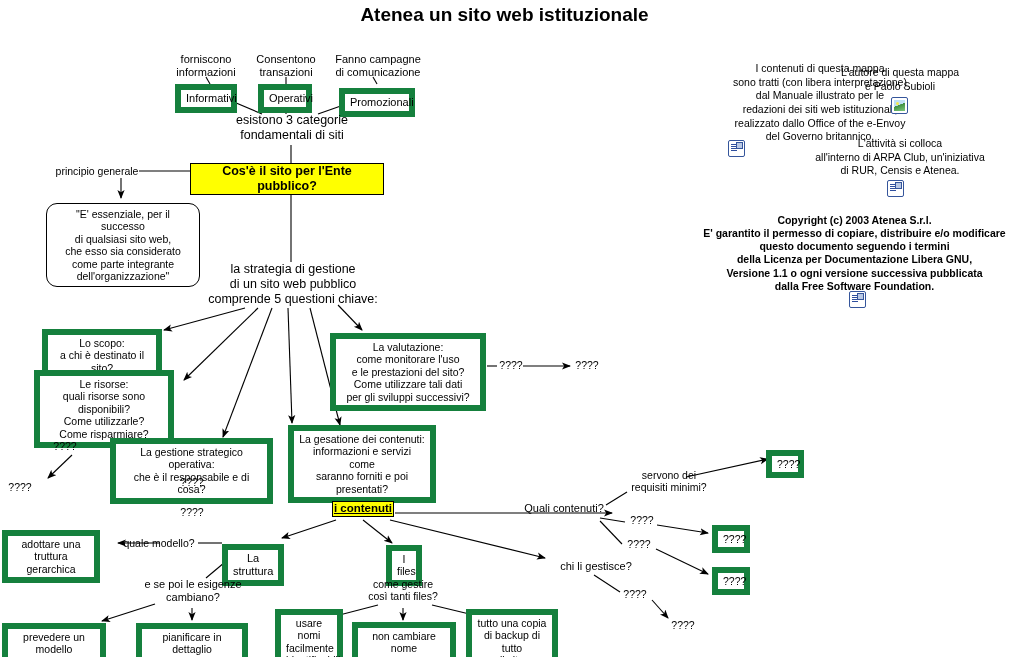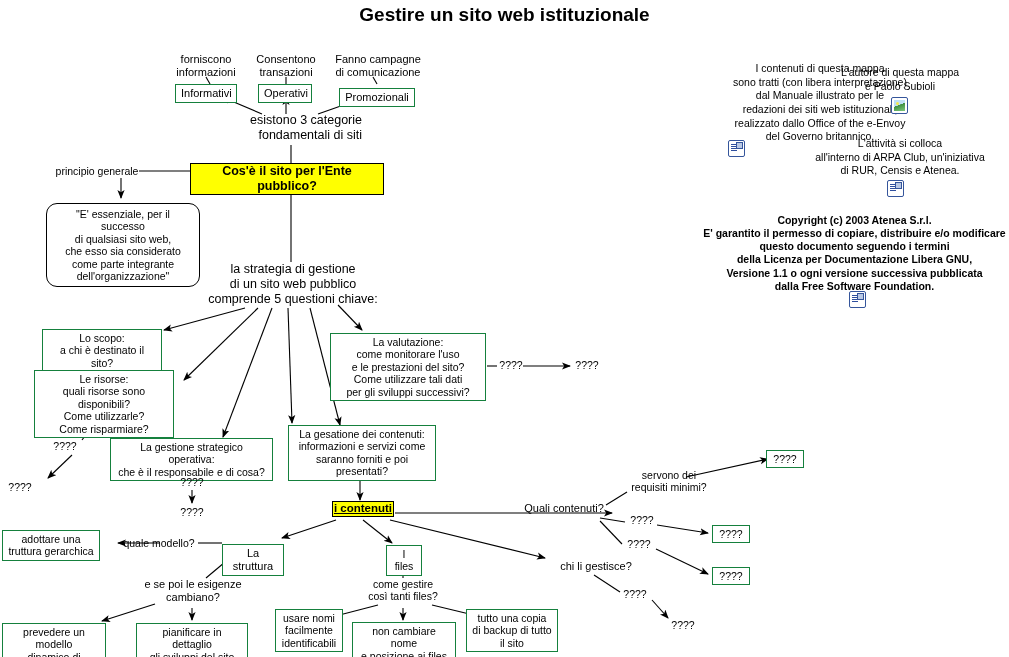--- a/index.html
+++ b/index.html
@@ -24,21 +24,21 @@
   }
   .node {
     position: absolute;
     box-sizing: border-box;
     text-align: center;
     line-height: 1.18;
     white-space: pre-line;
     color: #000;
   }
   .boxed {
-    border: 1px solid #15803d;
+    border: 6px solid #15803d;
     background: #ffffff;
     padding: 2px 5px;
   }
   .plain {
     background: transparent;
   }
   .yellow {
     background: #ffff00;
     border: 1px solid #000;
     font-weight: bold;
@@ -110,21 +110,21 @@
     line-height: 1.25;
     white-space: pre-line;
     color: #000;
   }
 </style>
 </head>
 <body>
 
 <div id="canvas">
 
-  <div class="title" style="left:0; top:4px;">Gestire un sito web istituzionale</div>
+  <div class="title" style="left:0; top:4px;">Atenea un sito web istituzionale</div>
 
   <svg class="edges" viewBox="0 0 1009 657">
     <defs>
       <marker id="ah" markerWidth="10" markerHeight="10" refX="8" refY="4" orient="auto" markerUnits="userSpaceOnUse">
         <path d="M0,0.4 L9,4 L0,7.6 L2.2,4 Z" fill="#000"></path>
       </marker>
     </defs>
     <g stroke="#000" stroke-width="1.1" fill="none">
 
       <path d="M206,77 L210,84"></path>
@@ -197,21 +197,21 @@
 informazioni</div>
   <div class="node plain" style="left:248px; top:53px; width:76px; font-size:11px;">Consentono
 transazioni</div>
   <div class="node plain" style="left:327px; top:53px; width:102px; font-size:11px;">Fanno campagne
 di comunicazione</div>
 
   <div class="node boxed" style="left:175px; top:84px; width:62px; font-size:11px;">Informativi</div>
   <div class="node boxed" style="left:258px; top:84px; width:54px; font-size:11px;">Operativi</div>
   <div class="node boxed" style="left:339px; top:88px; width:76px; font-size:11px;">Promozionali</div>
 
-  <div class="node plain" style="left:222px; top:113px; width:140px; font-size:12.5px;text-align:right;">esistono 3 categorie
+  <div class="node plain" style="left:222px; top:113px; width:140px; font-size:12.5px;">esistono 3 categorie
 fondamentali di siti</div>
 
   <div class="node yellow" style="left:190px; top:163px; width:194px; font-size:12.5px;">Cos'è il sito per l'Ente pubblico?</div>
 
   <div class="node plain" style="left:55px; top:165px; width:84px; font-size:10.5px;">principio generale</div>
 
   <div class="node rounded" style="left:46px; top:203px; width:154px; font-size:10.5px;">"E' essenziale, per il successo
 di qualsiasi sito web,
 che esso sia considerato
 come parte integrante

